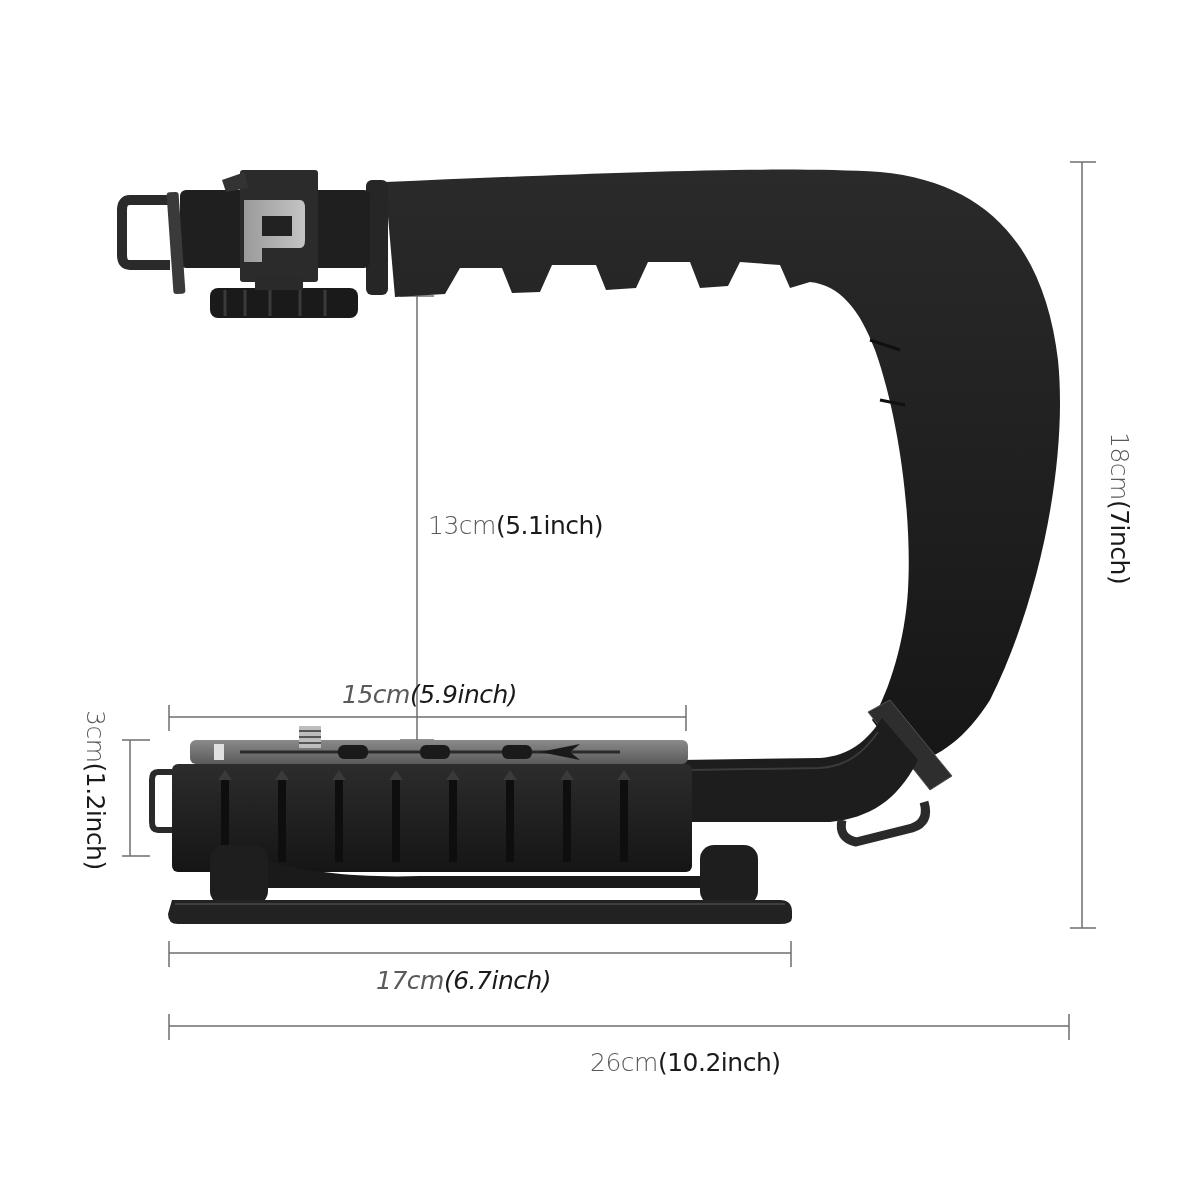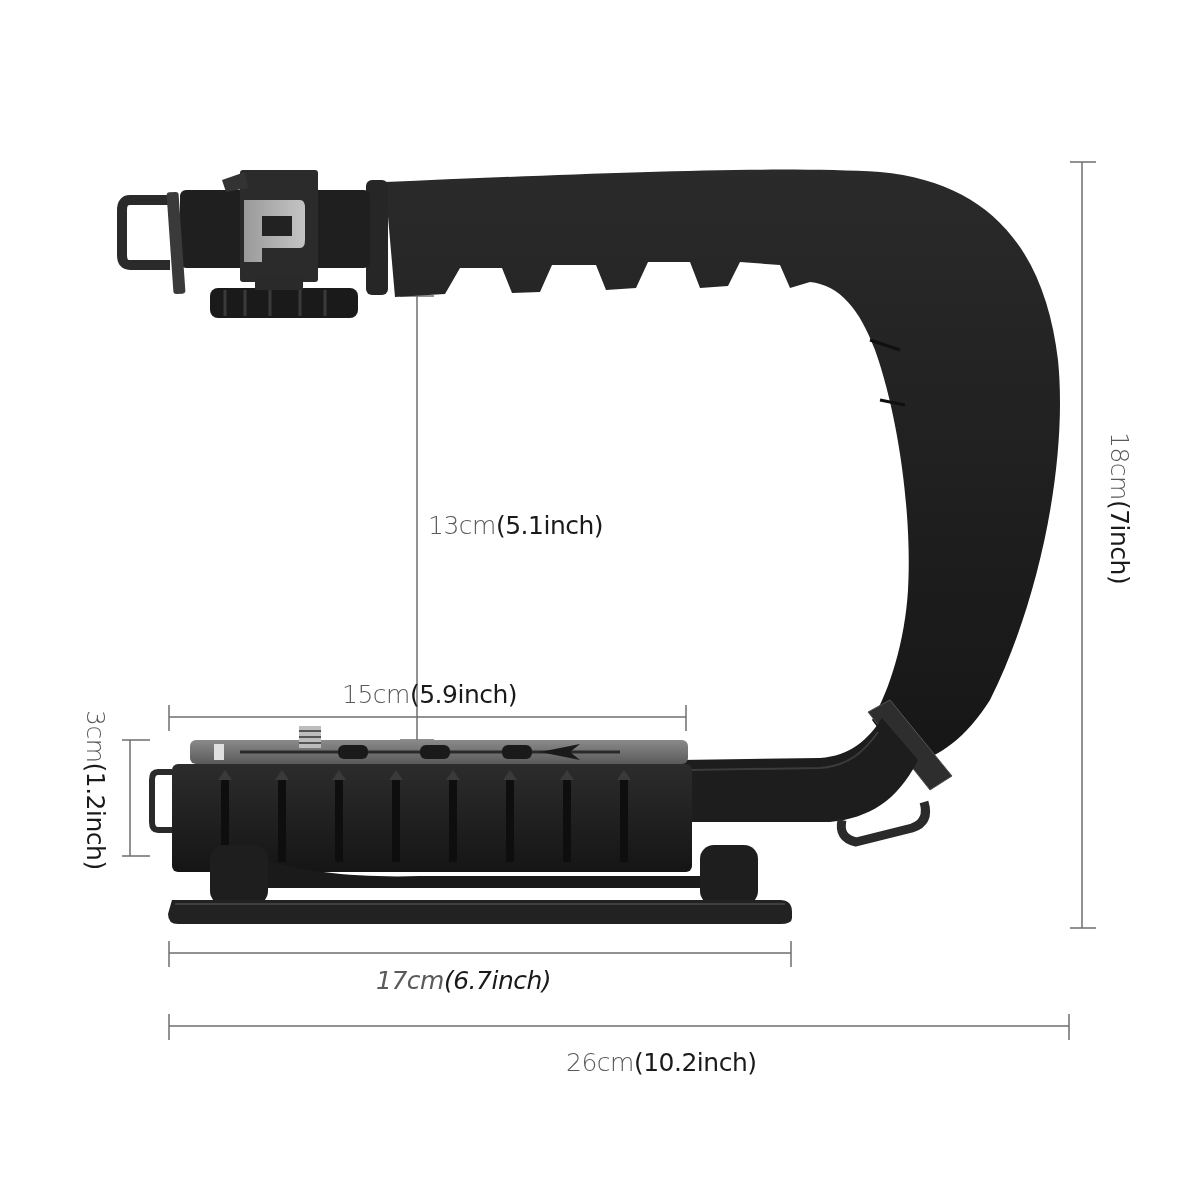--- a/index.html
+++ b/index.html
@@ -194,29 +194,29 @@
   </svg>
 
   <div class="label" style="left:428px; top:496px;margin-top:17px;">
     <span class="cm">13cm</span><span class="inch">(5.1inch)</span>
   </div>
 
   <div class="label vertical-cw" style="left:1132px; top:432px;">
     <span class="cm">18cm</span><span class="inch">(7inch)</span>
   </div>
 
-  <div class="label" style="left:342px; top:682px;">
+  <div class="label" style="left:342px; top:682px;font-style:italic;">
     <span class="cm">15cm</span><span class="inch">(5.9inch)</span>
   </div>
 
   <div class="label vertical-cw" style="left:108px; top:710px;">
     <span class="cm">3cm</span><span class="inch">(1.2inch)</span>
   </div>
 
   <div class="label" style="left:376px; top:968px;font-style:italic;">
     <span class="cm">17cm</span><span class="inch">(6.7inch)</span>
   </div>
 
-  <div class="label" style="left:566px; top:1050px;">
+  <div class="label" style="left:590px; top:1050px;">
     <span class="cm">26cm</span><span class="inch">(10.2inch)</span>
   </div>
 
 </div>
 
 </body></html>

